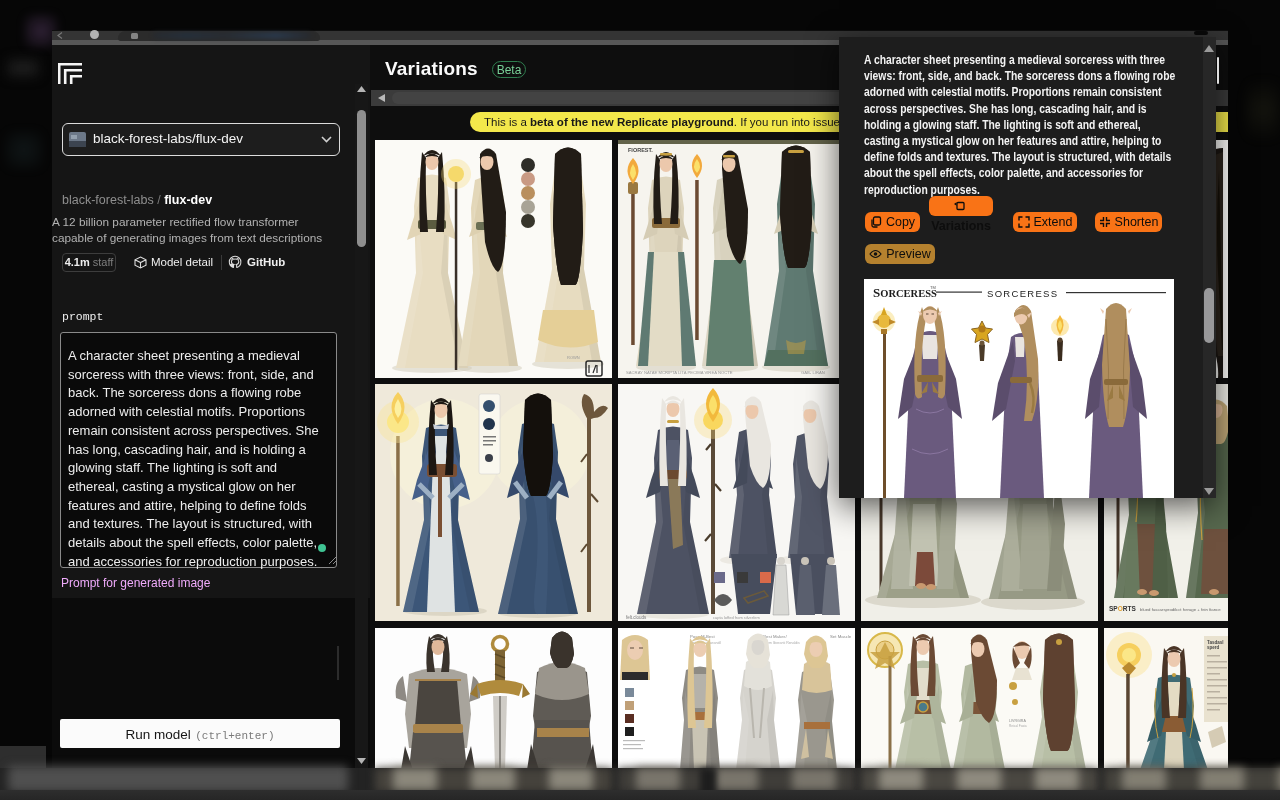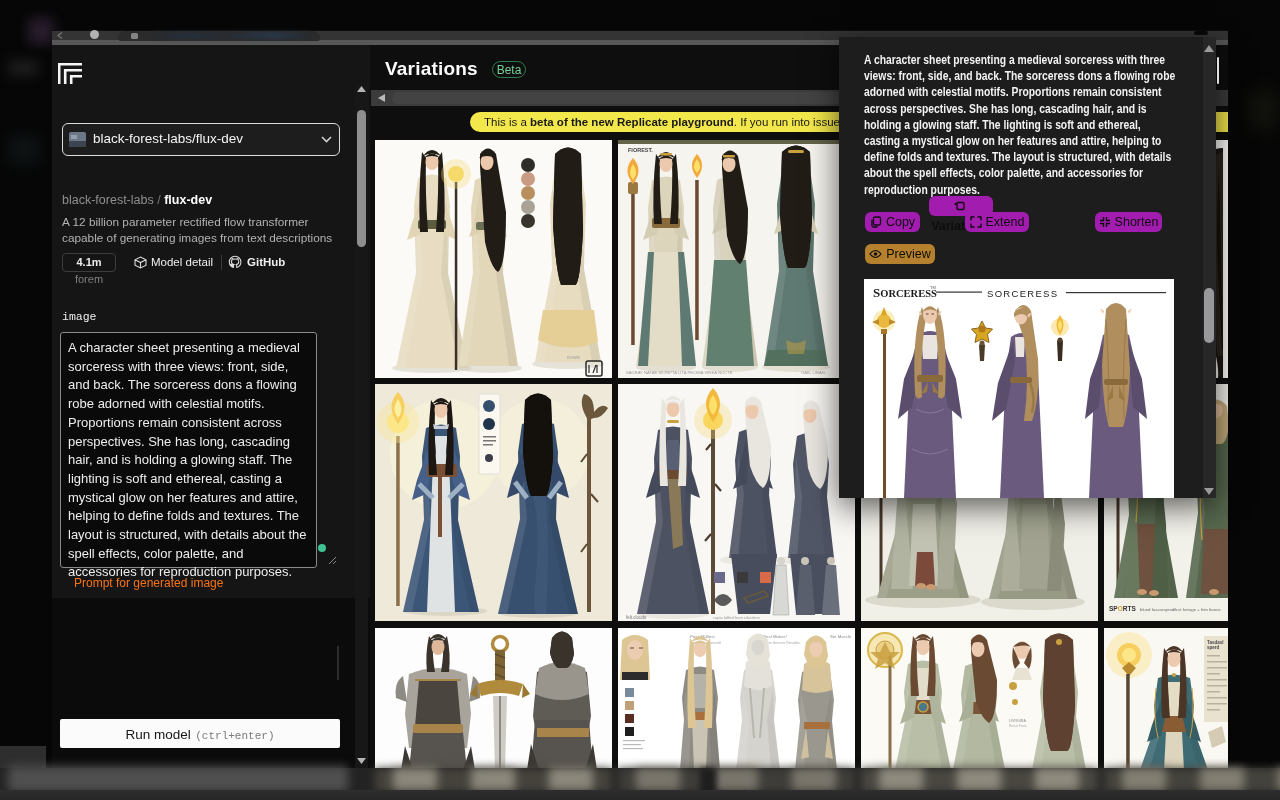--- a/index.html
+++ b/index.html
@@ -6,28 +6,28 @@
   html,body { width:1280px; height:800px; background:#060606; overflow:hidden;
     font-family:"Liberation Sans", sans-serif; }
   .abs { position:absolute; }
   #win { position:absolute; left:52px; top:30px; width:1176px; height:740px; background:#0e0e0e; }
   #chrome { position:absolute; left:52px; top:31px; width:1176px; height:9px; background:#343434; }
   #chrome2 { position:absolute; left:52px; top:40px; width:1176px; height:5px; background:#575757; }
   #urlpill { position:absolute; left:118px; top:31px; width:202px; height:9.5px; background:#2b2b2b; border-radius:8px 8px 3px 3px; }
   #sidebar { position:absolute; left:52px; top:45px; width:318px; height:725px; background:#151515; }
   #sbhead { position:absolute; left:52px; top:45px; width:318px; height:56px; background:#101010; border-bottom:1px solid #2a2a2a; }
   #modelbox { position:absolute; left:62px; top:123px; width:278px; height:33px; background:#1d1d1d; border:1px solid #dcdcdc; border-radius:6px; }
-  #prompt-ta { position:absolute; left:60px; top:332px; width:257px; height:236px; background:#0a0a0a; border:1px solid #8a8a8a; border-radius:3px; color:#ededed; font-size:13px; line-height:18.7px; padding:6px 7px; }
+  #prompt-ta { position:absolute; left:60px; top:332px; width:277px; height:236px; background:#0a0a0a; border:1px solid #8a8a8a; border-radius:3px; color:#ededed; font-size:13px; line-height:18.7px; padding:14px 7px; }
   #main { position:absolute; left:371px; top:45px; width:857px; height:725px; background:#0e0e0e; }
   #hscroll { position:absolute; left:371px; top:90px; width:857px; height:16px; background:#3b3b3b; }
   #banner { position:absolute; left:470px; top:112px; width:758px; height:20px; background:#f3e84b; border-radius:10px 0 0 10px; color:#191919; font-size:11.5px; line-height:20px; white-space:nowrap; overflow:hidden; padding-left:14px; }
   .cell { position:absolute; overflow:hidden; }
   #panel { position:absolute; left:839px; top:37px; width:377px; height:461px; background:#1d1d1d; box-shadow:0 8px 30px rgba(0,0,0,.65); }
   #paneltext { position:absolute; left:864px; top:52px; color:#f3f3f3; font-size:12px; line-height:16.2px; font-weight:600; white-space:nowrap; transform:scaleX(.861); transform-origin:left top; }
-  .gbtn { position:absolute; height:20px; background:#a21caf; border-radius:6px; color:#0d0d0d; font-size:12.5px; font-weight:500; line-height:20px; text-align:center; }
+  .gbtn { position:absolute; height:20px; background:#f97316; border-radius:6px; color:#0d0d0d; font-size:12.5px; font-weight:500; line-height:20px; text-align:center; }
   #previewcard { position:absolute; left:864px; top:279px; width:310px; height:219px; background:#ffffff; border-radius:8px 8px 0 0; overflow:hidden; }
   #bottomblur { position:absolute; left:0; top:768px; width:1280px; height:32px; background:#232323; overflow:hidden; }
 </style>
 </head>
 <body>
 <div class="abs" style="left:24px;top:14px;width:34px;height:34px;background:radial-gradient(circle,rgba(140,95,160,.32),rgba(0,0,0,0));filter:blur(4px);"></div>
 <div class="abs" style="left:4px;top:130px;width:40px;height:40px;background:radial-gradient(circle,rgba(90,140,150,.12),rgba(0,0,0,0));filter:blur(5px);"></div>
 <div class="abs" style="left:8px;top:60px;width:30px;height:16px;background:#1c1c1c;filter:blur(6px);"></div>
 <div class="abs" style="left:1246px;top:80px;width:34px;height:60px;background:radial-gradient(circle,rgba(150,150,90,.10),rgba(0,0,0,0));filter:blur(6px);"></div>
 <div class="abs" style="left:0px;top:746px;width:46px;height:22px;background:#2e2e2e;"></div>
@@ -56,39 +56,39 @@
     <rect width="17" height="15" rx="2" fill="#6c7888"></rect>
     <rect y="9" width="17" height="6" fill="#3c4450"></rect>
     <rect y="3" x="2" width="6" height="4" fill="#93a0ae"></rect>
   </svg>
 <div class="abs" style="left:93px;top:131px;color:#f5f5f5;font-size:13.5px;font-weight:500;">black-forest-labs/flux-dev</div>
 <svg class="abs" style="left:321px;top:136px;" width="11" height="7" viewBox="0 0 11 7">
     <path d="M1 1 L5.5 5.5 L10 1" stroke="#cfcfcf" stroke-width="1.6" fill="none"></path>
   </svg>
 
 <div class="abs" style="left:62px;top:193px;font-size:12.5px;color:#8f8f8f;">black-forest-labs <span style="color:#777;">/</span> <span style="color:#ffffff;font-weight:bold;">flux-dev</span></div>
-<div class="abs" style="left:62px;top:214px;font-size:11.8px;line-height:16px;color:#b2b2b2;">A 12 billion parameter rectified flow transformer<br>capable of generating images from text descriptions</div>
-<div class="abs" style="left:62px;top:253px;width:54px;height:19px;border:1px solid #3d3d3d;border-radius:4px;font-size:11px;line-height:17px;text-align:center;"><span style="color:#ededed;font-weight:bold;">4.1m</span> <span style="color:#7f7f7f;">forem</span></div>
+<div class="abs" style="left:52px;top:214px;font-size:11.8px;line-height:16px;color:#b2b2b2;">A 12 billion parameter rectified flow transformer<br>capable of generating images from text descriptions</div>
+<div class="abs" style="left:62px;top:253px;width:54px;height:19px;border:1px solid #3d3d3d;border-radius:4px;font-size:11px;line-height:17px;text-align:center;"><span style="color:#ededed;font-weight:bold;">4.1m</span> <span style="color:#7f7f7f;">staff</span></div>
 <svg class="abs" style="left:134px;top:256px;" width="13" height="13" viewBox="0 0 13 13">
     <path d="M6.5 1 L12 3.8 V9.2 L6.5 12 L1 9.2 V3.8 Z M1 3.8 L6.5 6.6 L12 3.8 M6.5 6.6 V12" stroke="#dcdcdc" stroke-width="1.1" fill="none"></path>
   </svg>
 <div class="abs" style="left:151px;top:256px;font-size:11.5px;font-weight:400;color:#efefef;">Model detail</div>
 <div class="abs" style="left:221px;top:255px;width:1px;height:15px;background:#3a3a3a;"></div>
 <svg class="abs" style="left:228px;top:255px;" width="14" height="14" viewBox="0 0 16 16">
     <path fill="none" stroke="#dcdcdc" stroke-width="1.2" d="M8 1.5c-3.6 0-6.5 2.9-6.5 6.5 0 2.9 1.9 5.3 4.4 6.2.3.1.4-.1.4-.3v-1.1c-1.8.4-2.2-.9-2.2-.9-.3-.8-.7-1-.7-1-.6-.4 0-.4 0-.4.7 0 1 .7 1 .7.6 1 1.6.7 2 .6 0-.4.2-.7.4-.9-1.4-.2-2.9-.7-2.9-3.2 0-.7.2-1.3.7-1.7-.1-.2-.3-.9.1-1.8 0 0 .5-.2 1.8.7a6 6 0 0 1 3.2 0c1.2-.9 1.8-.7 1.8-.7.4.9.1 1.6.1 1.8.4.5.7 1 .7 1.7 0 2.5-1.5 3-2.9 3.2.2.2.5.6.5 1.2v1.8c0 .2.1.4.4.3 2.6-.9 4.4-3.3 4.4-6.2 0-3.6-2.9-6.5-6.5-6.5z"></path>
   </svg>
 <div class="abs" style="left:247px;top:256px;font-size:11.5px;font-weight:600;color:#efefef;">GitHub</div>
 
-<div class="abs" style="left:62px;top:310px;font-family:'Liberation Mono',monospace;font-size:11.5px;color:#ededed;">image</div>
+<div class="abs" style="left:62px;top:310px;font-family:'Liberation Mono',monospace;font-size:11.5px;color:#ededed;">prompt</div>
 <div id="prompt-ta">A character sheet presenting a medieval sorceress with three views: front, side, and back. The sorceress dons a flowing robe adorned with celestial motifs. Proportions remain consistent across perspectives. She has long, cascading hair, and is holding a glowing staff. The lighting is soft and ethereal, casting a mystical glow on her features and attire, helping to define folds and textures. The layout is structured, with details about the spell effects, color palette, and accessories for reproduction purposes.</div>
 <div class="abs" style="left:318px;top:544px;width:8px;height:8px;border-radius:50%;background:#3fc393;"></div>
 <svg class="abs" style="left:328px;top:556px;" width="9" height="9" viewBox="0 0 9 9">
     <path d="M8 1 L1 8 M8 5 L5 8" stroke="#8a8a8a" stroke-width="1"></path>
   </svg>
-<div class="abs" style="left:74px;top:576px;font-size:12px;color:#f97316;">Prompt for generated image</div>
+<div class="abs" style="left:61px;top:576px;font-size:12px;color:#f0abfc;">Prompt for generated image</div>
 <div class="abs" style="left:52px;top:598px;width:318px;height:172px;background:#0b0b0b;"></div>
 <div class="abs" style="left:337px;top:646px;width:2px;height:34px;background:#2c2c2c;"></div>
 <div class="abs" style="left:60px;top:719px;width:280px;height:29px;background:#fbfbfb;border-radius:2px;text-align:center;line-height:29px;"><span style="color:#161616;font-size:13.5px;font-weight:500;">Run model</span> <span style="font-family:'Liberation Mono',monospace;font-size:11px;color:#7a7a7a;text-align:center;">(ctrl+enter)</span></div>
 <div class="abs" style="left:355px;top:84px;width:13px;height:684px;background:#171717;"></div>
 <svg class="abs" style="left:356px;top:85px;" width="11" height="8" viewBox="0 0 11 8">
     <path d="M5.5 1 L10 7 H1 Z" fill="#b5b5b5"></path>
   </svg>
 <div class="abs" style="left:357px;top:110px;width:9px;height:137px;background:#8f8f8f;border-radius:5px;"></div>
 <svg class="abs" style="left:356px;top:757px;" width="11" height="8" viewBox="0 0 11 8">
     <path d="M5.5 7 L10 1 H1 Z" fill="#b5b5b5"></path>
@@ -526,21 +526,21 @@
 <div id="panel"></div>
 <div id="paneltext">A character sheet presenting a medieval sorceress with three<br>views: front, side, and back. The sorceress dons a flowing robe<br>adorned with celestial motifs. Proportions remain consistent<br>across perspectives. She has long, cascading hair, and is<br>holding a glowing staff. The lighting is soft and ethereal,<br>casting a mystical glow on her features and attire, helping to<br>define folds and textures. The layout is structured, with details<br>about the spell effects, color palette, and accessories for<br>reproduction purposes.</div>
 <div class="gbtn" style="left:865px;top:212px;width:55px;"><svg style="vertical-align:-2px;margin-right:4px;" width="12" height="12" viewBox="0 0 12 12">
       <rect x="3.5" y="1" width="7" height="8" rx="1.5" fill="none" stroke="#0d0d0d" stroke-width="1.3"></rect>
       <path d="M2 3.5 v6 a1.5 1.5 0 0 0 1.5 1.5 h4" fill="none" stroke="#0d0d0d" stroke-width="1.3"></path>
     </svg>Copy</div>
 <div class="gbtn" style="left:929px;top:196px;width:64px;font-weight:bold;"><svg style="vertical-align:-2px;margin-right:4px;" width="12" height="12" viewBox="0 0 12 12">
       <rect x="4" y="2.5" width="7" height="7" rx="1" fill="none" stroke="#0d0d0d" stroke-width="1.3"></rect>
       <path d="M1 4 l2.5 -1.8 v3.6 z" fill="#0d0d0d"></path>
     </svg>Variations</div>
-<div class="gbtn" style="left:965px;top:212px;width:64px;"><svg style="vertical-align:-2px;margin-right:4px;" width="12" height="12" viewBox="0 0 12 12">
+<div class="gbtn" style="left:1013px;top:212px;width:64px;"><svg style="vertical-align:-2px;margin-right:4px;" width="12" height="12" viewBox="0 0 12 12">
       <path d="M1 4.5 V1 h3.5 M7.5 1 H11 v3.5 M11 7.5 V11 H7.5 M4.5 11 H1 V7.5" fill="none" stroke="#0d0d0d" stroke-width="1.4"></path>
     </svg>Extend</div>
 <div class="gbtn" style="left:1085px;top:212px;width:67px;margin-left:10px;"><svg style="vertical-align:-2px;margin-right:4px;" width="12" height="12" viewBox="0 0 12 12">
       <path d="M4.5 1 v3.5 H1 M11 4.5 H7.5 V1 M7.5 11 V7.5 H11 M1 7.5 h3.5 V11" fill="none" stroke="#0d0d0d" stroke-width="1.4"></path>
     </svg>Shorten</div>
 <div class="gbtn" style="left:865px;top:244px;width:70px;background:#b5812e;border-radius:6px;"><svg style="vertical-align:-2px;margin-right:4px;" width="13" height="12" viewBox="0 0 13 12">
       <path d="M1 6 q5.5 -7 11 0 q-5.5 7 -11 0z" fill="none" stroke="#111" stroke-width="1.2"></path>
       <circle cx="6.5" cy="6" r="1.8" fill="#111"></circle>
     </svg>Preview</div>
 <div id="previewcard"></div>

